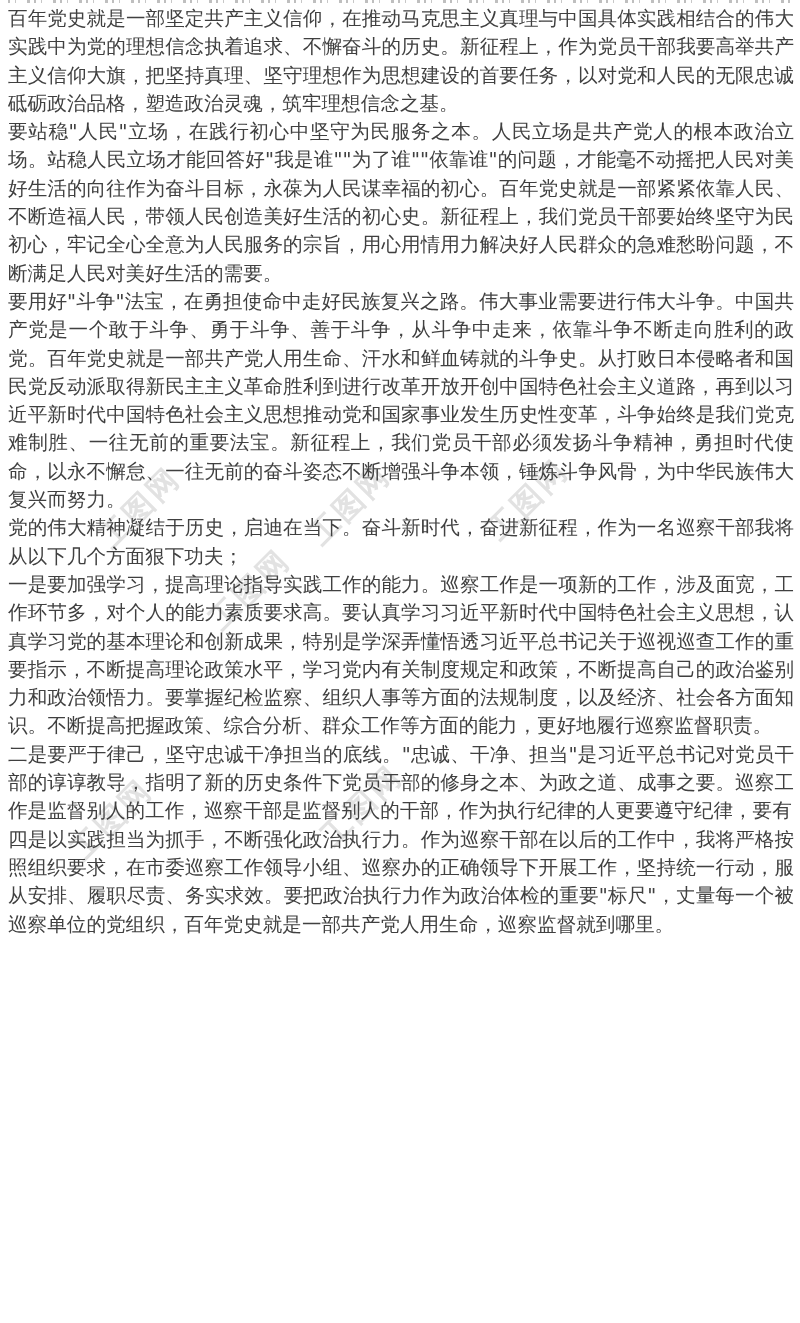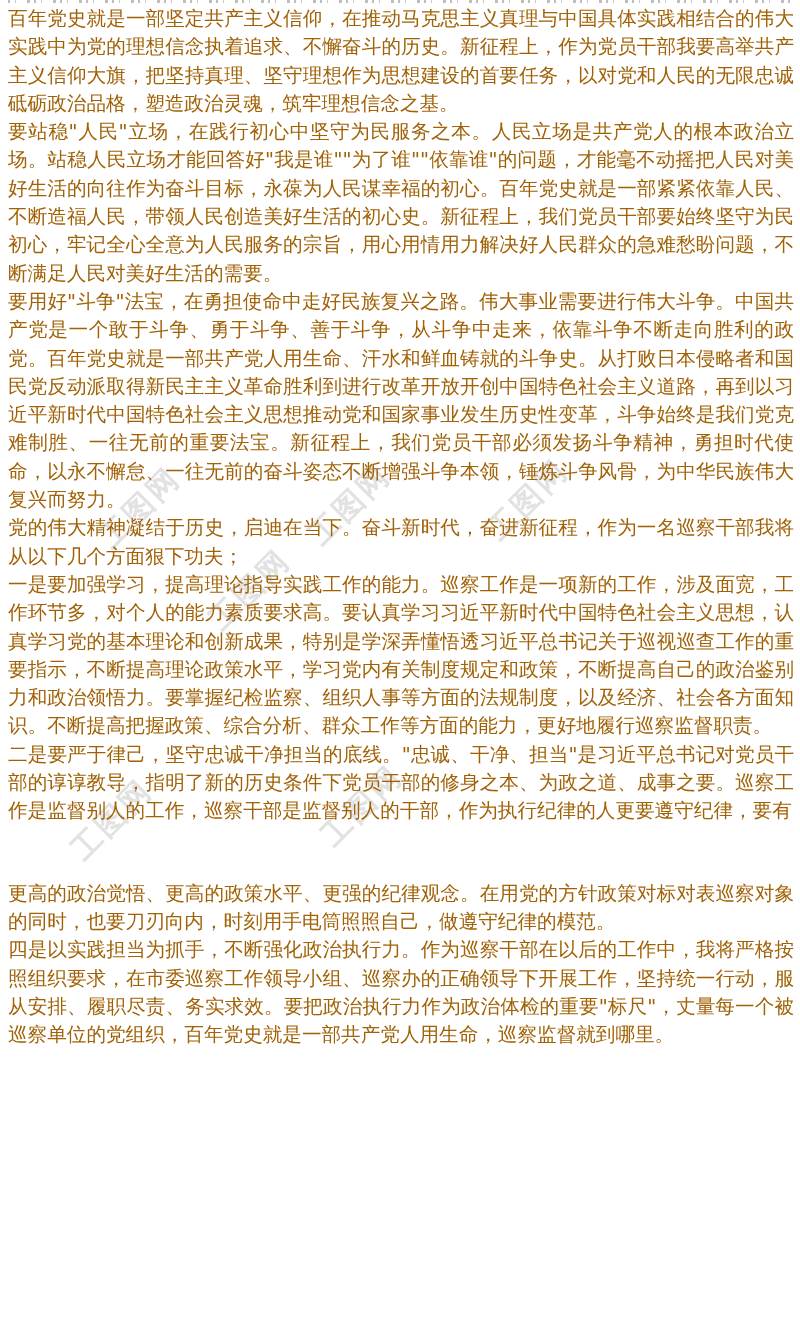--- a/index.html
+++ b/index.html
@@ -52,21 +52,21 @@
     letter-spacing: 3px;
     white-space: nowrap;
     user-select: none;
   }
   .text-body {
     position: absolute;
     top: 5px;
     left: 8px;
     width: 786px;
     z-index: 1;
-    color: #a16207;
+    color: #404040;
     font-size: 19.6px;
     line-height: 28.3px;
     text-align: justify;
   }
   .text-body p {
     margin: 0;
     padding: 0;
   }
   .text-body p.after-gap {
     margin-top: 54px;
@@ -88,17 +88,16 @@
       <span class="wm-tile" style="left: 362px; top: 806px; color: rgb(226, 226, 226);">工图网</span>
     </div>
 
   <div class="text-body">
     <p>百年党史就是一部坚定共产主义信仰，在推动马克思主义真理与中国具体实践相结合的伟大实践中为党的理想信念执着追求、不懈奋斗的历史。新征程上，作为党员干部我要高举共产主义信仰大旗，把坚持真理、坚守理想作为思想建设的首要任务，以对党和人民的无限忠诚砥砺政治品格，塑造政治灵魂，筑牢理想信念之基。</p>
     <p>要站稳"人民"立场，在践行初心中坚守为民服务之本。人民立场是共产党人的根本政治立场。站稳人民立场才能回答好"我是谁""为了谁""依靠谁"的问题，才能毫不动摇把人民对美好生活的向往作为奋斗目标，永葆为人民谋幸福的初心。百年党史就是一部紧紧依靠人民、不断造福人民，带领人民创造美好生活的初心史。新征程上，我们党员干部要始终坚守为民初心，牢记全心全意为人民服务的宗旨，用心用情用力解决好人民群众的急难愁盼问题，不断满足人民对美好生活的需要。</p>
     <p>要用好"斗争"法宝，在勇担使命中走好民族复兴之路。伟大事业需要进行伟大斗争。中国共产党是一个敢于斗争、勇于斗争、善于斗争，从斗争中走来，依靠斗争不断走向胜利的政党。百年党史就是一部共产党人用生命、汗水和鲜血铸就的斗争史。从打败日本侵略者和国民党反动派取得新民主主义革命胜利到进行改革开放开创中国特色社会主义道路，再到以习近平新时代中国特色社会主义思想推动党和国家事业发生历史性变革，斗争始终是我们党克难制胜、一往无前的重要法宝。新征程上，我们党员干部必须发扬斗争精神，勇担时代使命，以永不懈怠、一往无前的奋斗姿态不断增强斗争本领，锤炼斗争风骨，为中华民族伟大复兴而努力。</p>
     <p>党的伟大精神凝结于历史，启迪在当下。奋斗新时代，奋进新征程，作为一名巡察干部我将从以下几个方面狠下功夫；</p>
     <p>一是要加强学习，提高理论指导实践工作的能力。巡察工作是一项新的工作，涉及面宽，工作环节多，对个人的能力素质要求高。要认真学习习近平新时代中国特色社会主义思想，认真学习党的基本理论和创新成果，特别是学深弄懂悟透习近平总书记关于巡视巡查工作的重要指示，不断提高理论政策水平，学习党内有关制度规定和政策，不断提高自己的政治鉴别力和政治领悟力。要掌握纪检监察、组织人事等方面的法规制度，以及经济、社会各方面知识。不断提高把握政策、综合分析、群众工作等方面的能力，更好地履行巡察监督职责。</p>
     <p>二是要严于律己，坚守忠诚干净担当的底线。"忠诚、干净、担当"是习近平总书记对党员干部的谆谆教导，指明了新的历史条件下党员干部的修身之本、为政之道、成事之要。巡察工作是监督别人的工作，巡察干部是监督别人的干部，作为执行纪律的人更要遵守纪律，要有</p>
-    <p class="after-gap">更高的政治觉悟、更高的政策水平、更强的纪律观念。在用党的方针政策对标对表巡察对象的同时，也要刀刃向内，时刻用手电筒照照自己，做遵守纪律的模范。</p>
     <p>四是以实践担当为抓手，不断强化政治执行力。作为巡察干部在以后的工作中，我将严格按照组织要求，在市委巡察工作领导小组、巡察办的正确领导下开展工作，坚持统一行动，服从安排、履职尽责、务实求效。要把政治执行力作为政治体检的重要"标尺"，丈量每一个被巡察单位的党组织，百年党史就是一部共产党人用生命，巡察监督就到哪里。</p>
   </div>
 
 </div>
 
 </body></html>

